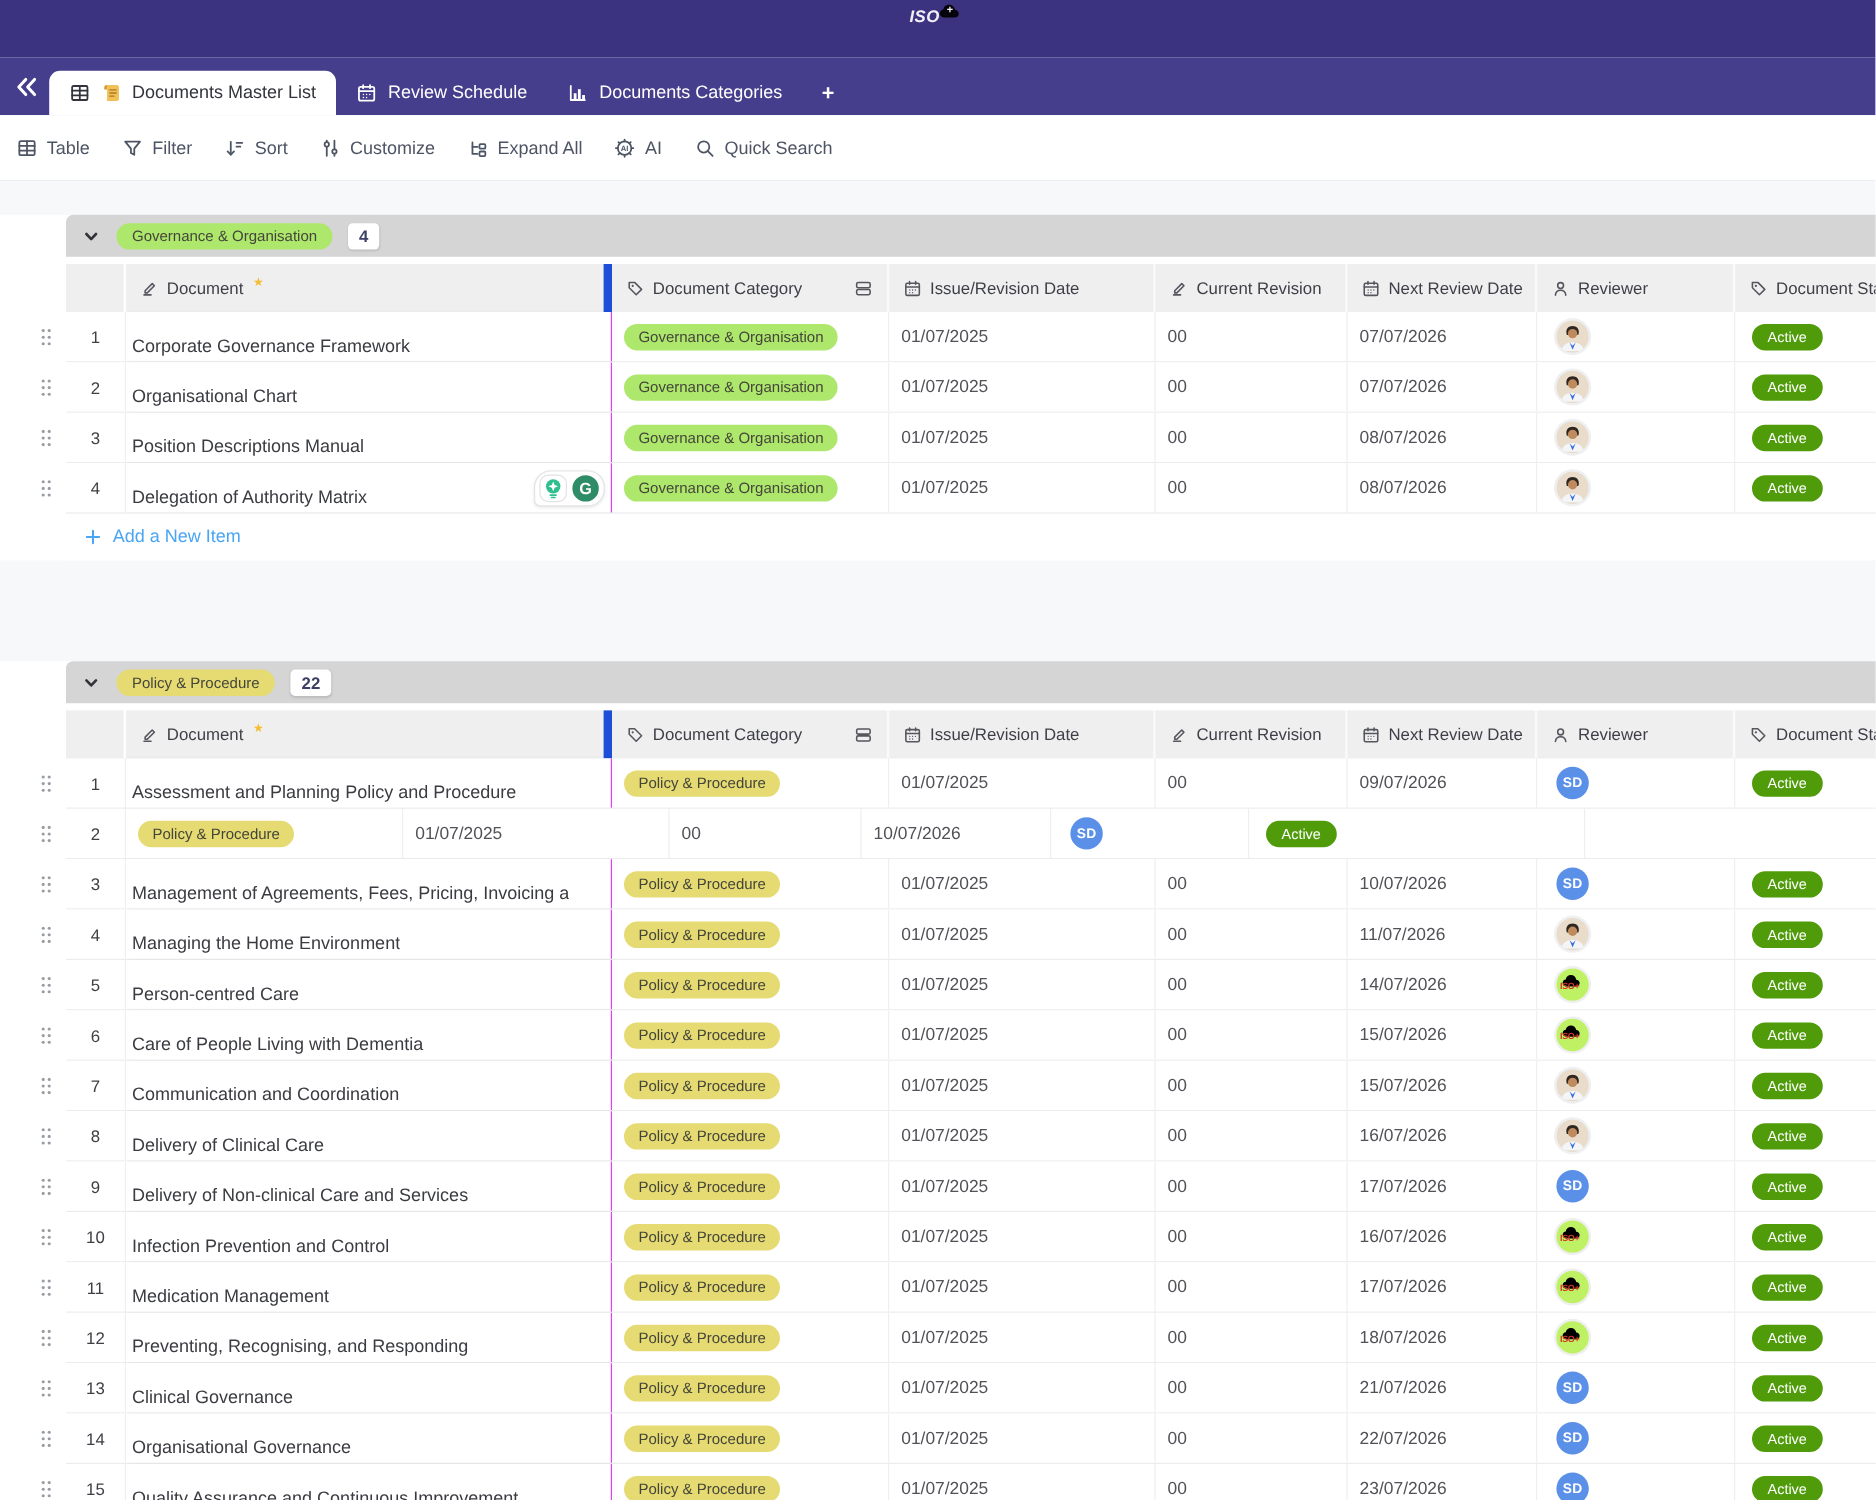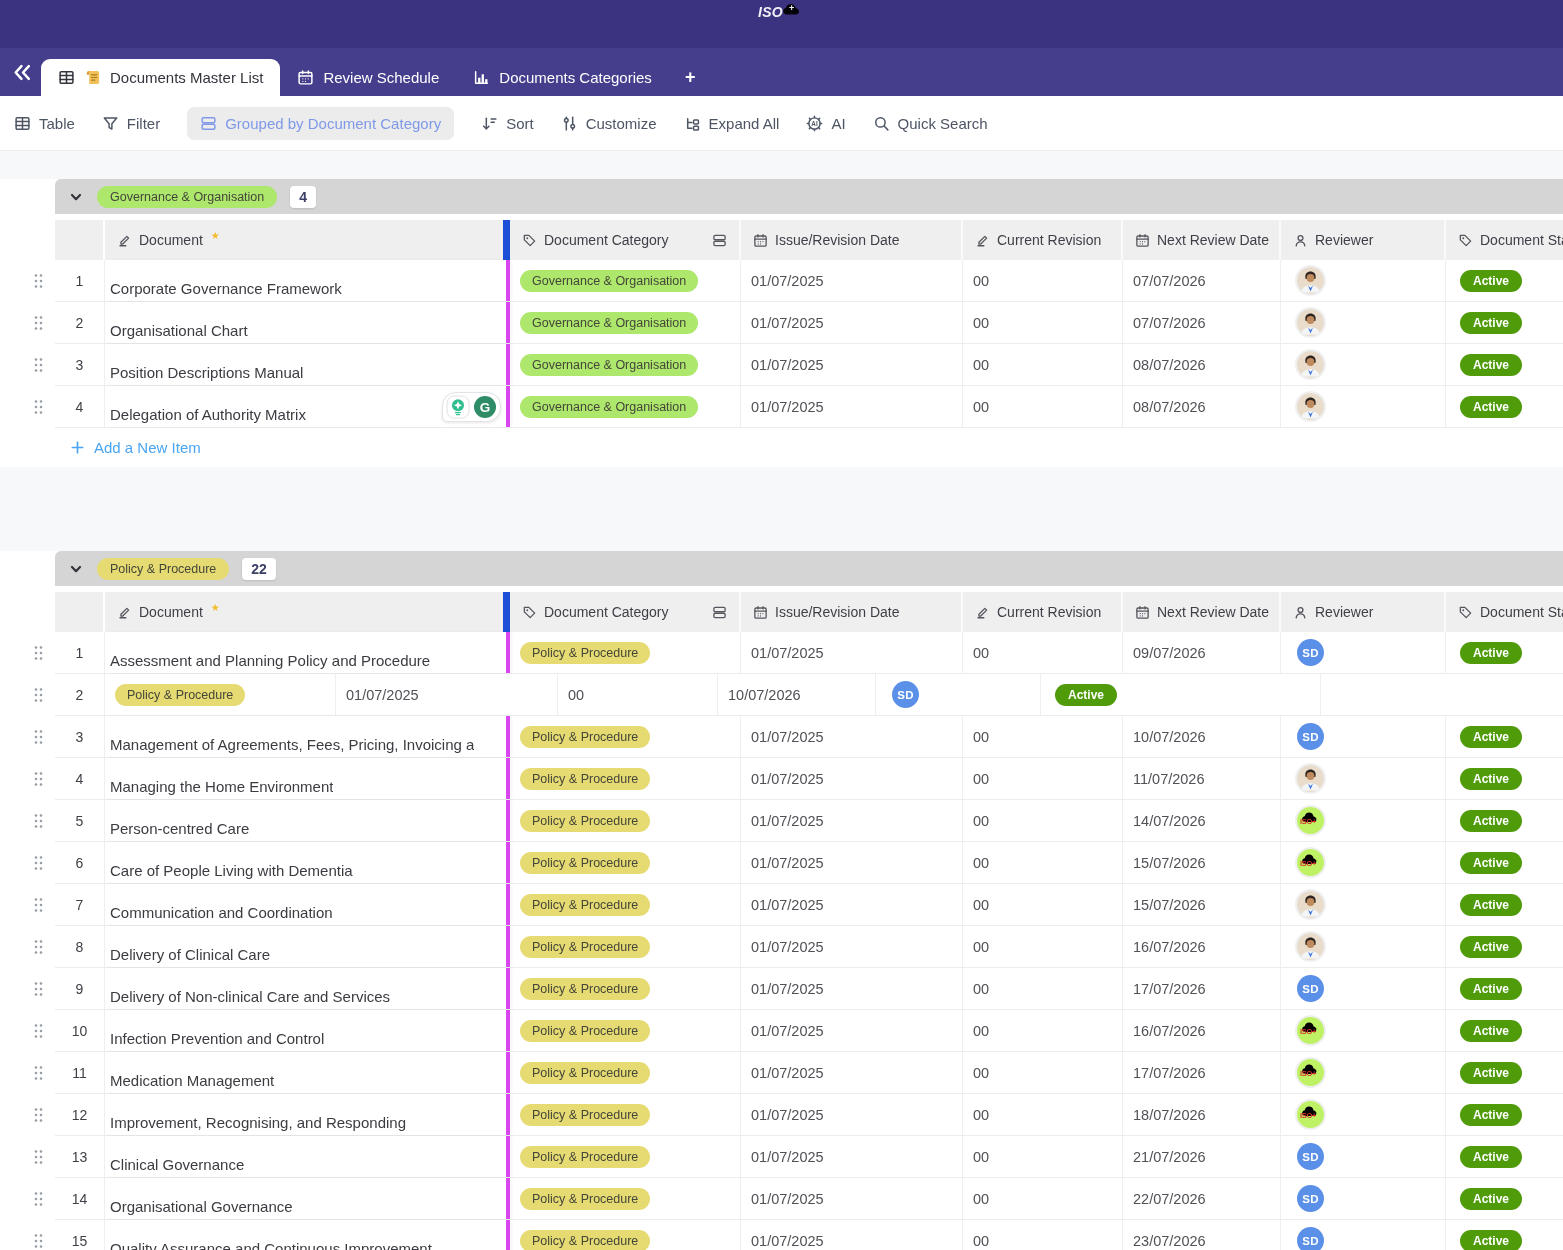--- a/index.html
+++ b/index.html
@@ -58,36 +58,36 @@
   .c-rev{width:160px}
   .c-next{width:158px}
   .c-reviewer{width:165px}
   .c-status{width:280px}
   .hc.c-num{padding:0;border-right:2px solid #fff}
   .hc.c-doc{border-right:7px solid #1d4ed8}
 
   .grow{display:flex;height:41px;background:#fff;position:relative;border-bottom:1px solid #ececee}
   .cell{display:flex;align-items:center;padding:0 10px;border-right:1px solid #efeff1;font-size:14.5px;color:#515157;box-sizing:border-box;overflow:hidden}
   .cell.c-num{justify-content:center;padding:0;color:#3f4046;font-size:14px}
-  .cell.c-doc{padding:16px 8px 0 5px;border-right:4px solid #d946ef;box-shadow:2px 0 3px rgba(0,0,0,.045);position:relative}
+  .cell.c-doc{padding:16px 8px 0 5px;border-right:1px solid #d946ef;box-shadow:2px 0 3px rgba(0,0,0,.045);position:relative}
   .doctext{white-space:nowrap;overflow:hidden;font-size:15px;color:#3b3c42}
   .catpill{font-size:12.5px;color:#45463a;padding:4px 12px;border-radius:12px;white-space:nowrap}
   .celltext{white-space:nowrap}
   .drag{position:absolute;left:-22px;top:50%;transform:translateY(-50%);color:#979da5;cursor:grab}
   .drag svg{width:11px;height:17px}
 
   .av{width:27px;height:27px;border-radius:50%;display:inline-flex;align-items:center;justify-content:center;margin-left:6px;flex:none;cursor:pointer}
   .av-sd{background:#5b90e8;color:#fff;font-size:11.5px;font-weight:700;letter-spacing:.2px}
   .av-photo{box-shadow:0 0 0 2px #f0f0f0;overflow:hidden;background:#dfe7ee}
   .av-photo svg{width:27px;height:27px}
   .av-iso{background:#bef264;box-shadow:0 0 0 2px #efefef;position:relative;overflow:hidden}
   .av-iso svg{position:absolute;width:22px;height:18px;left:3px;top:2px;color:#6aa4e8;stroke-width:1.6}
   .isotext{position:absolute;font-style:normal;font-weight:800;font-size:7.5px;color:#d3352b;left:3px;top:10px;letter-spacing:-.3px}
 
-  .statuspill{background:#4f9b0a;color:#fff;font-size:12px;font-weight:700;padding:4px 13px;border-radius:13px;white-space:nowrap;margin-left:4px}
+  .statuspill{background:#4f9b0a;color:#fff;font-size:12px;font-weight:400;padding:4px 13px;border-radius:13px;white-space:nowrap;margin-left:4px}
 
   .extpill{position:absolute;right:5px;top:50%;transform:translateY(-50%);display:flex;gap:3px;background:#fff;border:1px solid #e4e4e8;border-radius:14px 14px 14px 5px;padding:2px 3px;box-shadow:0 1px 3px rgba(0,0,0,.10)}
   .extpill .icn svg{width:24px;height:24px}
 
   .addrow{height:39px;display:flex;align-items:center;gap:9px;padding-left:15px;color:#4aa5f3;font-size:15px;cursor:pointer;background:#fff;width:1671px;box-sizing:border-box}
   .addrow .icn svg{width:15px;height:15px;stroke-width:1.8}
 </style>
 </head>
 <body>
 
@@ -171,29 +171,20 @@
     <span>Table</span>
   </div>
   <div class="titem">
     <span class="icn">
         <svg viewBox="0 0 16 16">
           <path d="M2.2 2.8h11.6L9.3 8.3v4.9l-2.6-1.4V8.3L2.2 2.8z"></path>
         </svg>
       </span>
     <span>Filter</span>
   </div>
-  <div class="titem grouped">
-    <span class="icn">
-        <svg viewBox="0 0 16 16">
-          <rect x="2" y="2.6" width="12" height="4.6" rx="1.4"></rect>
-          <rect x="2" y="8.8" width="12" height="4.6" rx="1.4"></rect>
-        </svg>
-      </span>
-    <span>Grouped by Document Category</span>
-  </div>
   <div class="titem">
     <span class="icn">
         <svg viewBox="0 0 16 16">
           <path d="M5 3v10"></path>
           <path d="M2.5 10.5L5 13l2.5-2.5"></path>
           <line x1="9.5" y1="3.8" x2="14" y2="3.8"></line>
           <line x1="9.5" y1="6.8" x2="12.5" y2="6.8"></line>
         </svg>
       </span>
     <span>Sort</span>
@@ -1090,21 +1081,21 @@
                   <circle cx="8" cy="3" r="1.3"></circle>
                   <circle cx="3" cy="8.5" r="1.3"></circle>
                   <circle cx="8" cy="8.5" r="1.3"></circle>
                   <circle cx="3" cy="14" r="1.3"></circle>
                   <circle cx="8" cy="14" r="1.3"></circle>
                 </g>
               </svg>
             </span>
             <div class="cell c-num">12</div>
             <div class="cell c-doc">
-              <span class="doctext">Improvement, Recognising, and Responding</span>
+              <span class="doctext">Preventing, Recognising, and Responding</span>
             </div>
             <div class="cell c-cat">
               <span class="catpill" style="background: rgb(230, 219, 115);">Policy &amp; Procedure</span>
             </div>
             <div class="cell c-issue">
               <span class="celltext">01/07/2025</span>
             </div>
             <div class="cell c-rev">
               <span class="celltext">00</span>
             </div>

